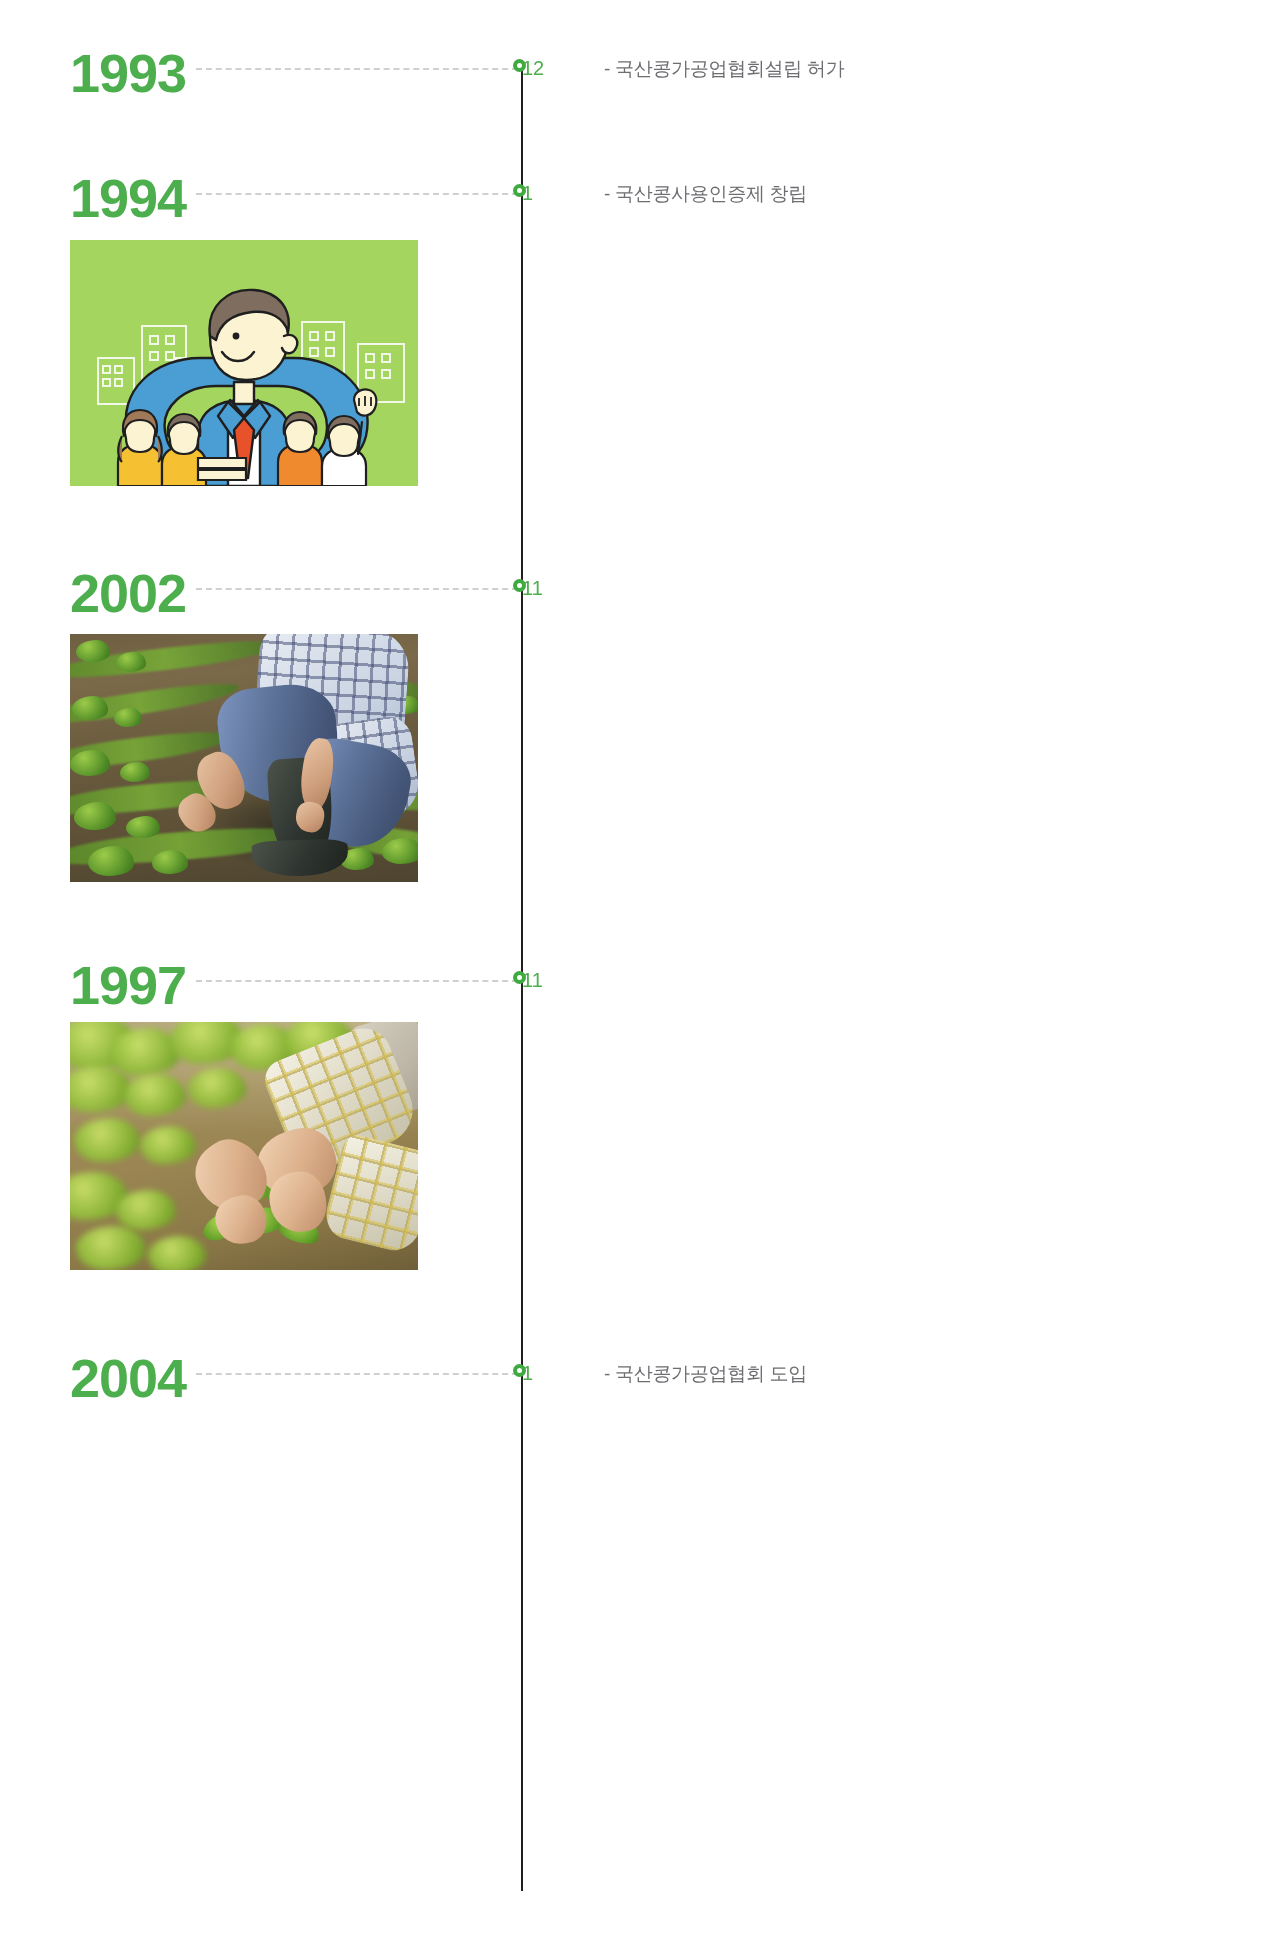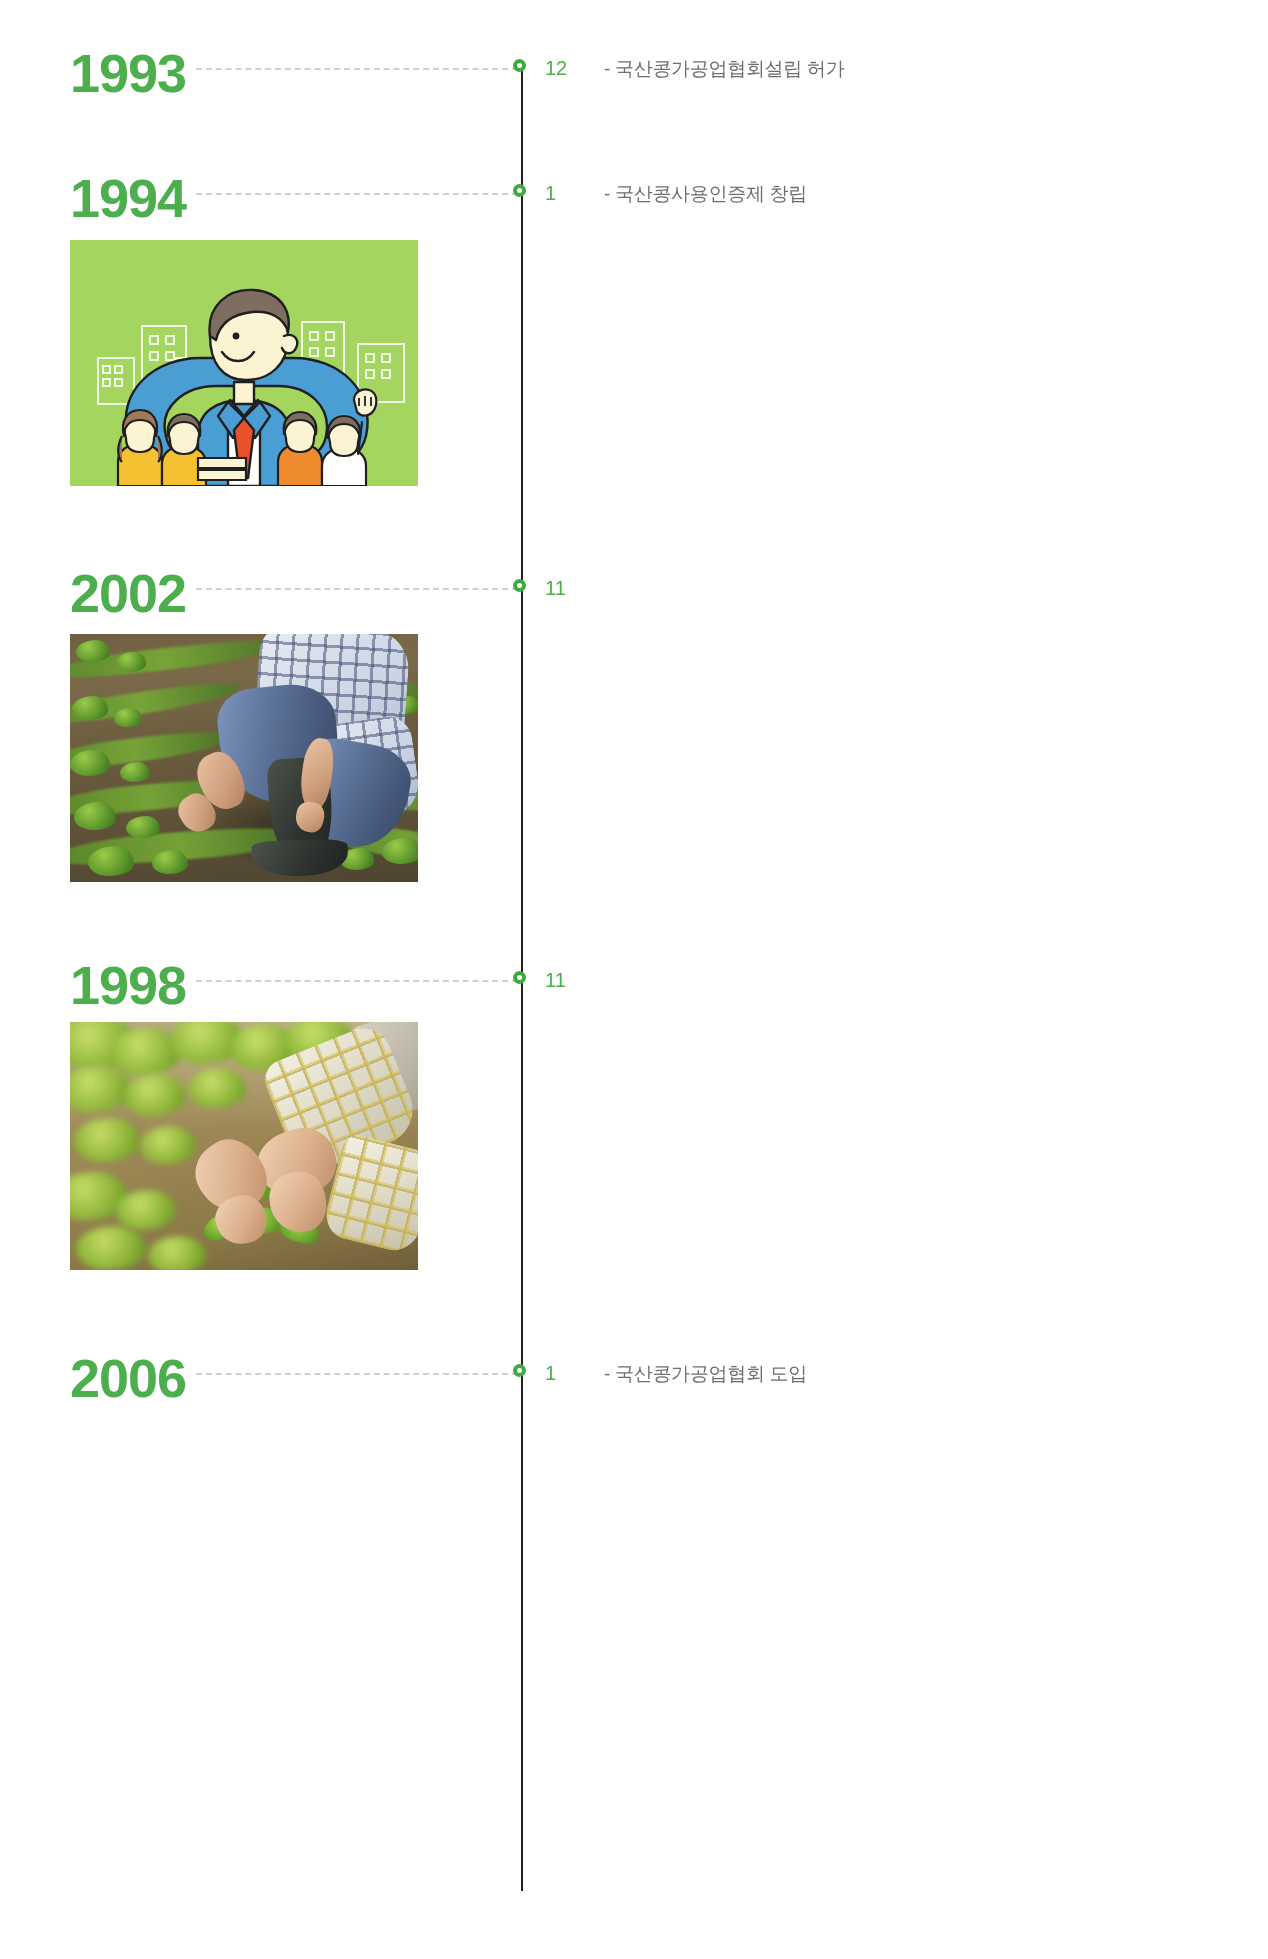--- a/index.html
+++ b/index.html
@@ -71,21 +71,21 @@
     width: 13px;
     height: 13px;
     border: 4px solid #3faa3f;
     border-radius: 50%;
     background: #ffffff;
     box-sizing: border-box;
   }
 
   .month {
     position: absolute;
-    left: 545px;
+    left: 522px;
     top: -13px;
     width: 44px;
     font-size: 20px;
     color: #4cae4c;
     line-height: 26px;
     text-align: left;
   }
 
   .desc {
     position: absolute;
@@ -377,21 +377,21 @@
       <div class="boot" style="left:182px; top:206px; width:96px; height:36px; transform:rotate(-2deg);"></div>
 
       <div class="skin" style="left:130px; top:118px; width:42px; height:58px; transform:rotate(-22deg);"></div>
       <div class="skin" style="left:110px; top:160px; width:34px; height:38px; transform:rotate(-30deg);"></div>
       <div class="skin" style="left:232px; top:104px; width:30px; height:72px; transform:rotate(8deg);"></div>
       <div class="skin" style="left:226px; top:168px; width:28px; height:30px; transform:rotate(12deg);"></div>
     </div>
   </div>
 
   <div class="row" style="top:980px;">
-    <div class="year">1998</div>
+    <div class="year">1997</div>
     <div class="dashline"></div>
     <div class="dot"></div>
     <div class="month">11</div>
   </div>
 
   <div class="media" style="top:1022px; width:348px; height:248px;">
     <div class="photo2006">
 
       <div class="blurleaf" style="left:-14px; top:-6px;  width:80px; height:54px;"></div>
       <div class="blurleaf" style="left:40px;  top:6px;   width:70px; height:48px;"></div>
@@ -419,21 +419,21 @@
       <div class="plaid6" style="left:262px; top:120px; width:96px; height:104px; transform:rotate(14deg);"></div>
       <div class="hand6" style="left:188px; top:108px; width:78px; height:66px; transform:rotate(-18deg);"></div>
       <div class="hand6" style="left:200px; top:150px; width:56px; height:60px; transform:rotate(-8deg);"></div>
 
       <div class="hand6" style="left:128px; top:118px; width:66px; height:72px; transform:rotate(-34deg);"></div>
       <div class="hand6" style="left:146px; top:174px; width:50px; height:48px; transform:rotate(-14deg);"></div>
     </div>
   </div>
 
   <div class="row" style="top:1373px;">
-    <div class="year">2006</div>
+    <div class="year">2004</div>
     <div class="dashline"></div>
     <div class="dot"></div>
     <div class="month">1</div>
     <div class="desc">
       <span>- 국산콩가공업협회 도입</span>
     </div>
   </div>
 
 </div>
 

